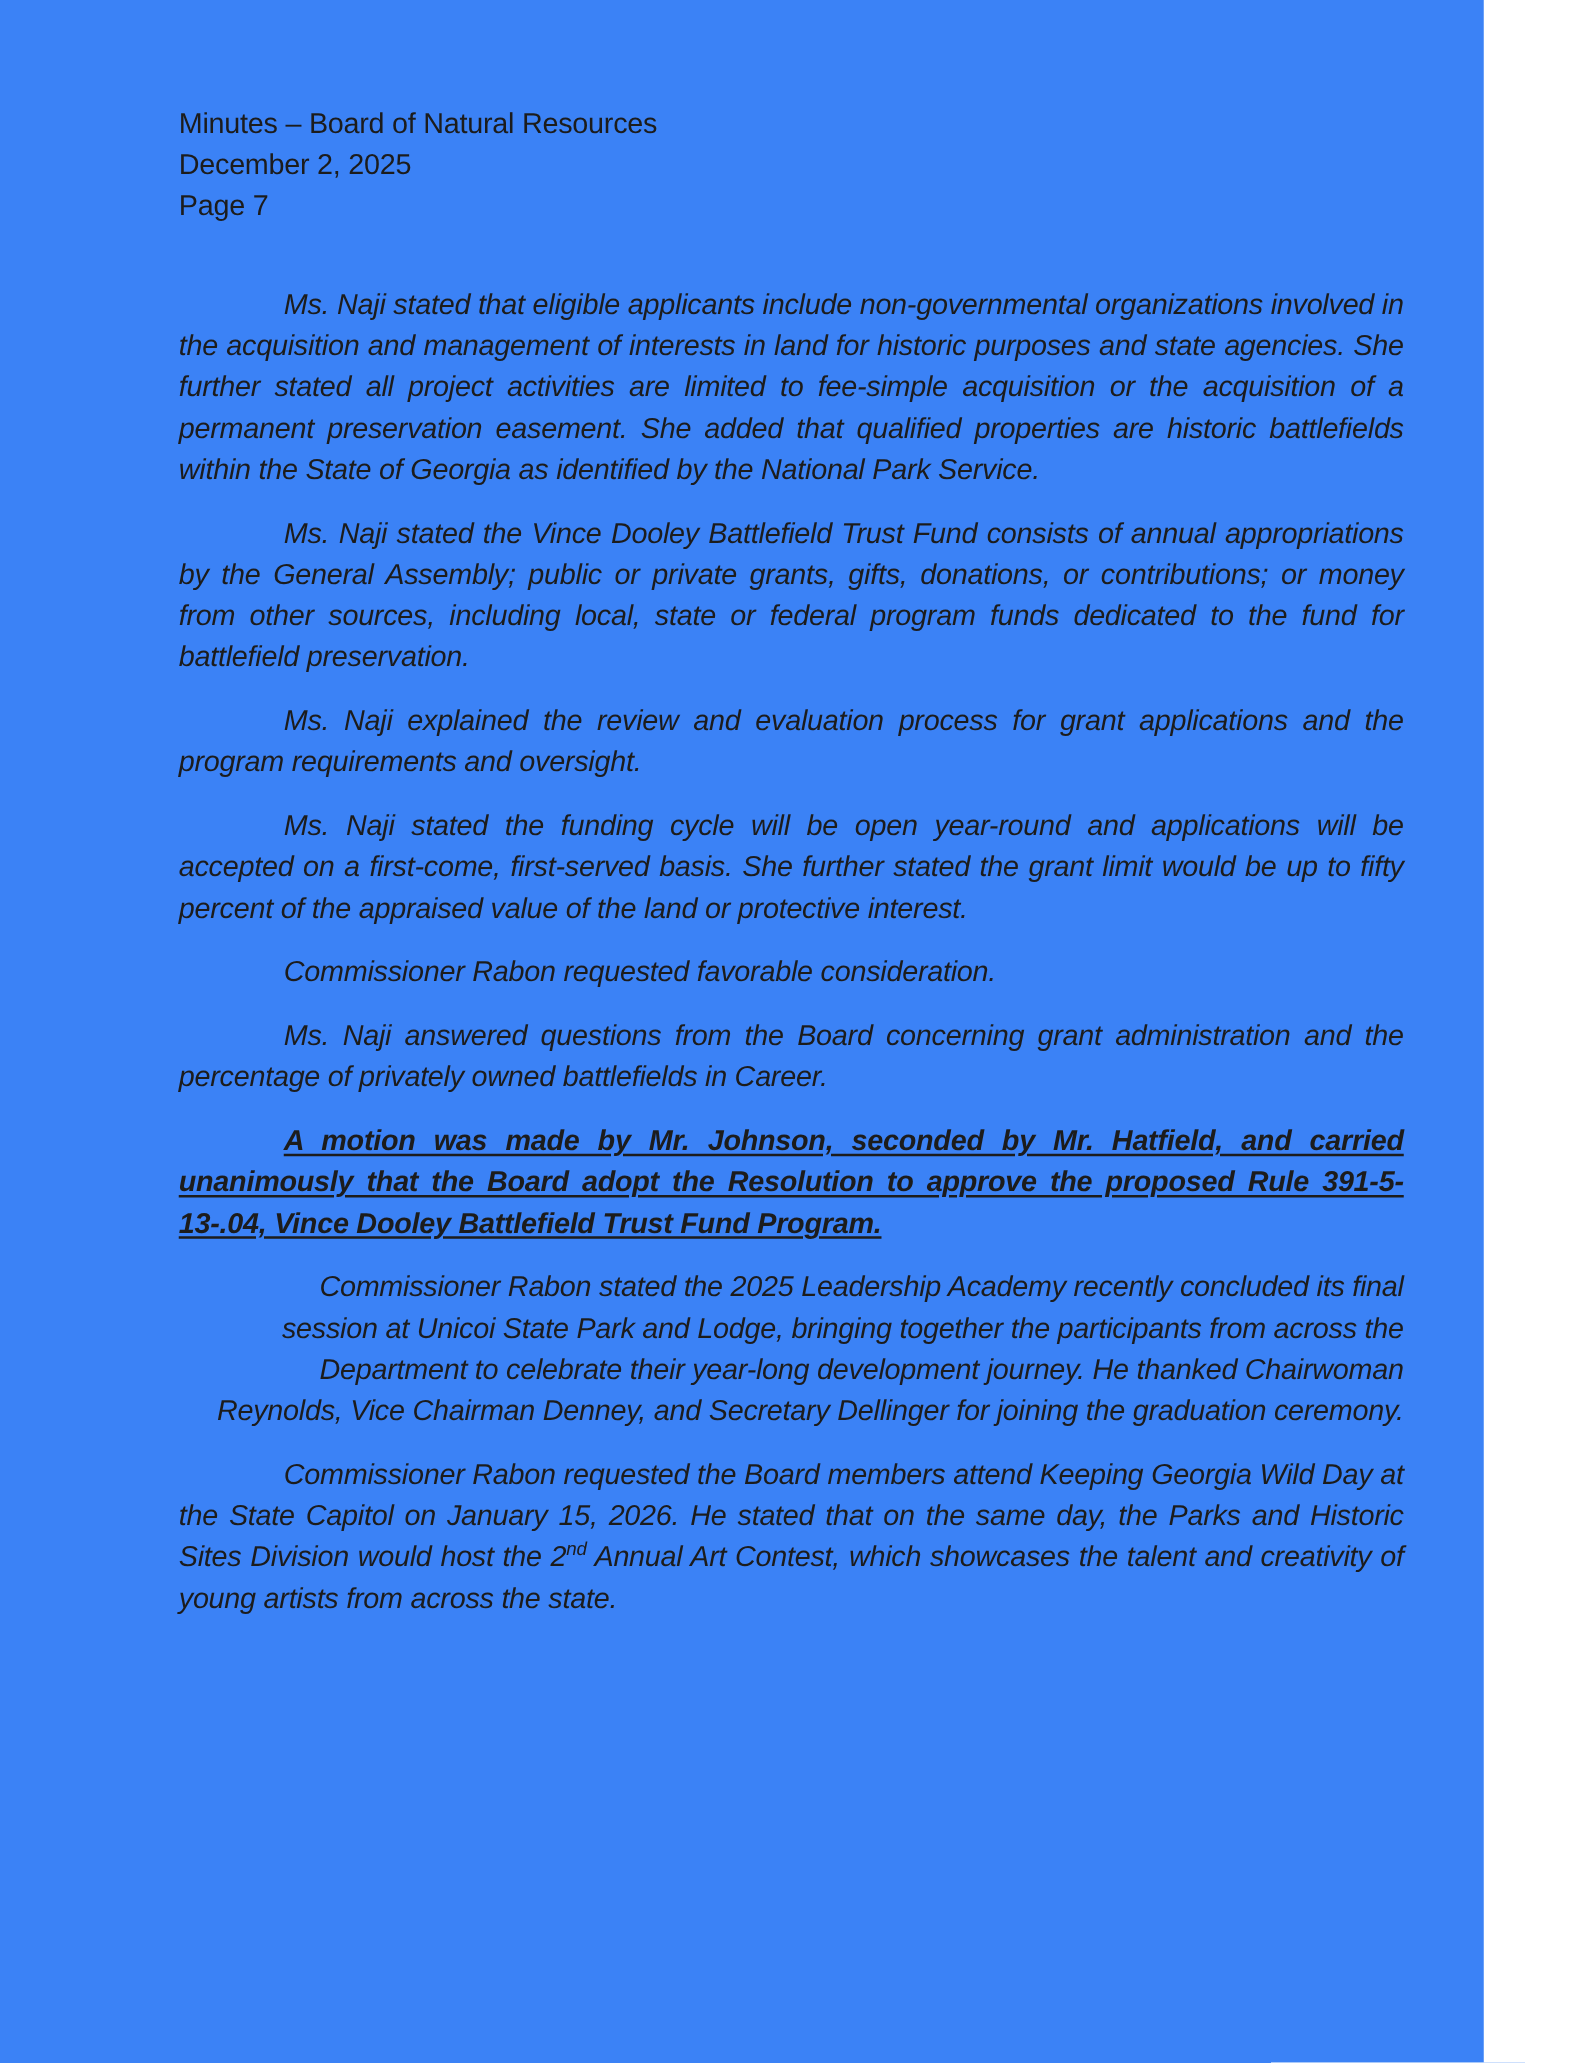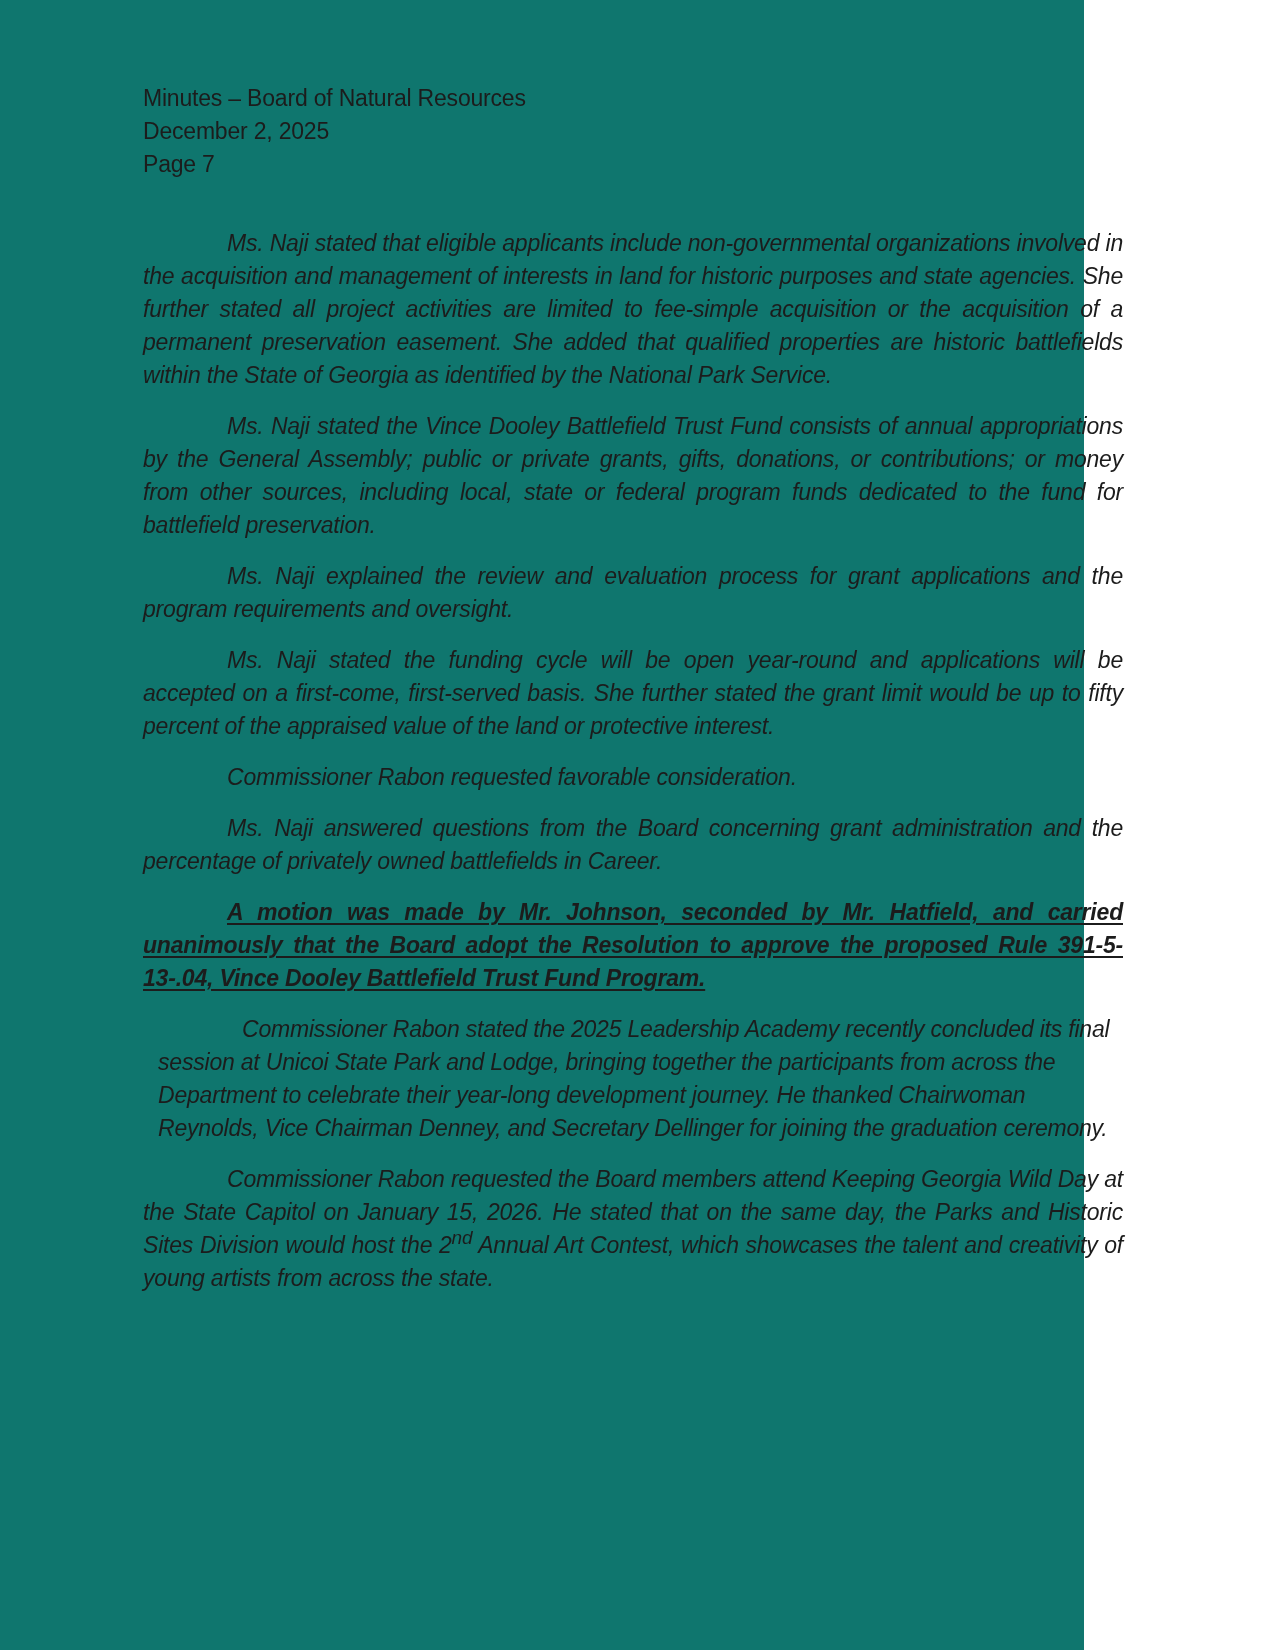--- a/index.html
+++ b/index.html
@@ -2,23 +2,23 @@
 <html><head>
 <meta charset="utf-8">
 <style>
   html, body {
     margin: 0;
     padding: 0;
     background: #ffffff;
   }
   .page {
     position: relative;
-    width: 1084px;
+    width: 1187px;
     height: 1650px;
-    background: #0f766e;
+    background: #3b82f6;
     color: #1c1c1c;
     font-family: "Liberation Sans", sans-serif;
     font-size: 23px;
     line-height: 33px;
     letter-spacing: -0.2px;
   }
   .content {
     position: absolute;
     left: 143px;
     top: 82px;
@@ -30,31 +30,31 @@
   .doc-header p {
     margin: 0;
   }
   p.body {
     margin: 0 0 18px 0;
     text-indent: 84px;
     text-align: justify;
     font-style: italic;
   }
   p.body.align-left {
-    text-align: left;
+    text-align: right;
     margin-left: 15px;
   }
   p.body.motion {
     font-weight: bold;
     text-decoration: underline;
     text-decoration-thickness: 2px;
     text-underline-offset: 3px;
   }
   sup.ord {
-    font-size: 19px;
+    font-size: 15px;
     line-height: 0;
     vertical-align: super;
     letter-spacing: -0.2px;
   }
 </style>
 </head>
 <body>
 
 <div class="page">
   <div class="content">

